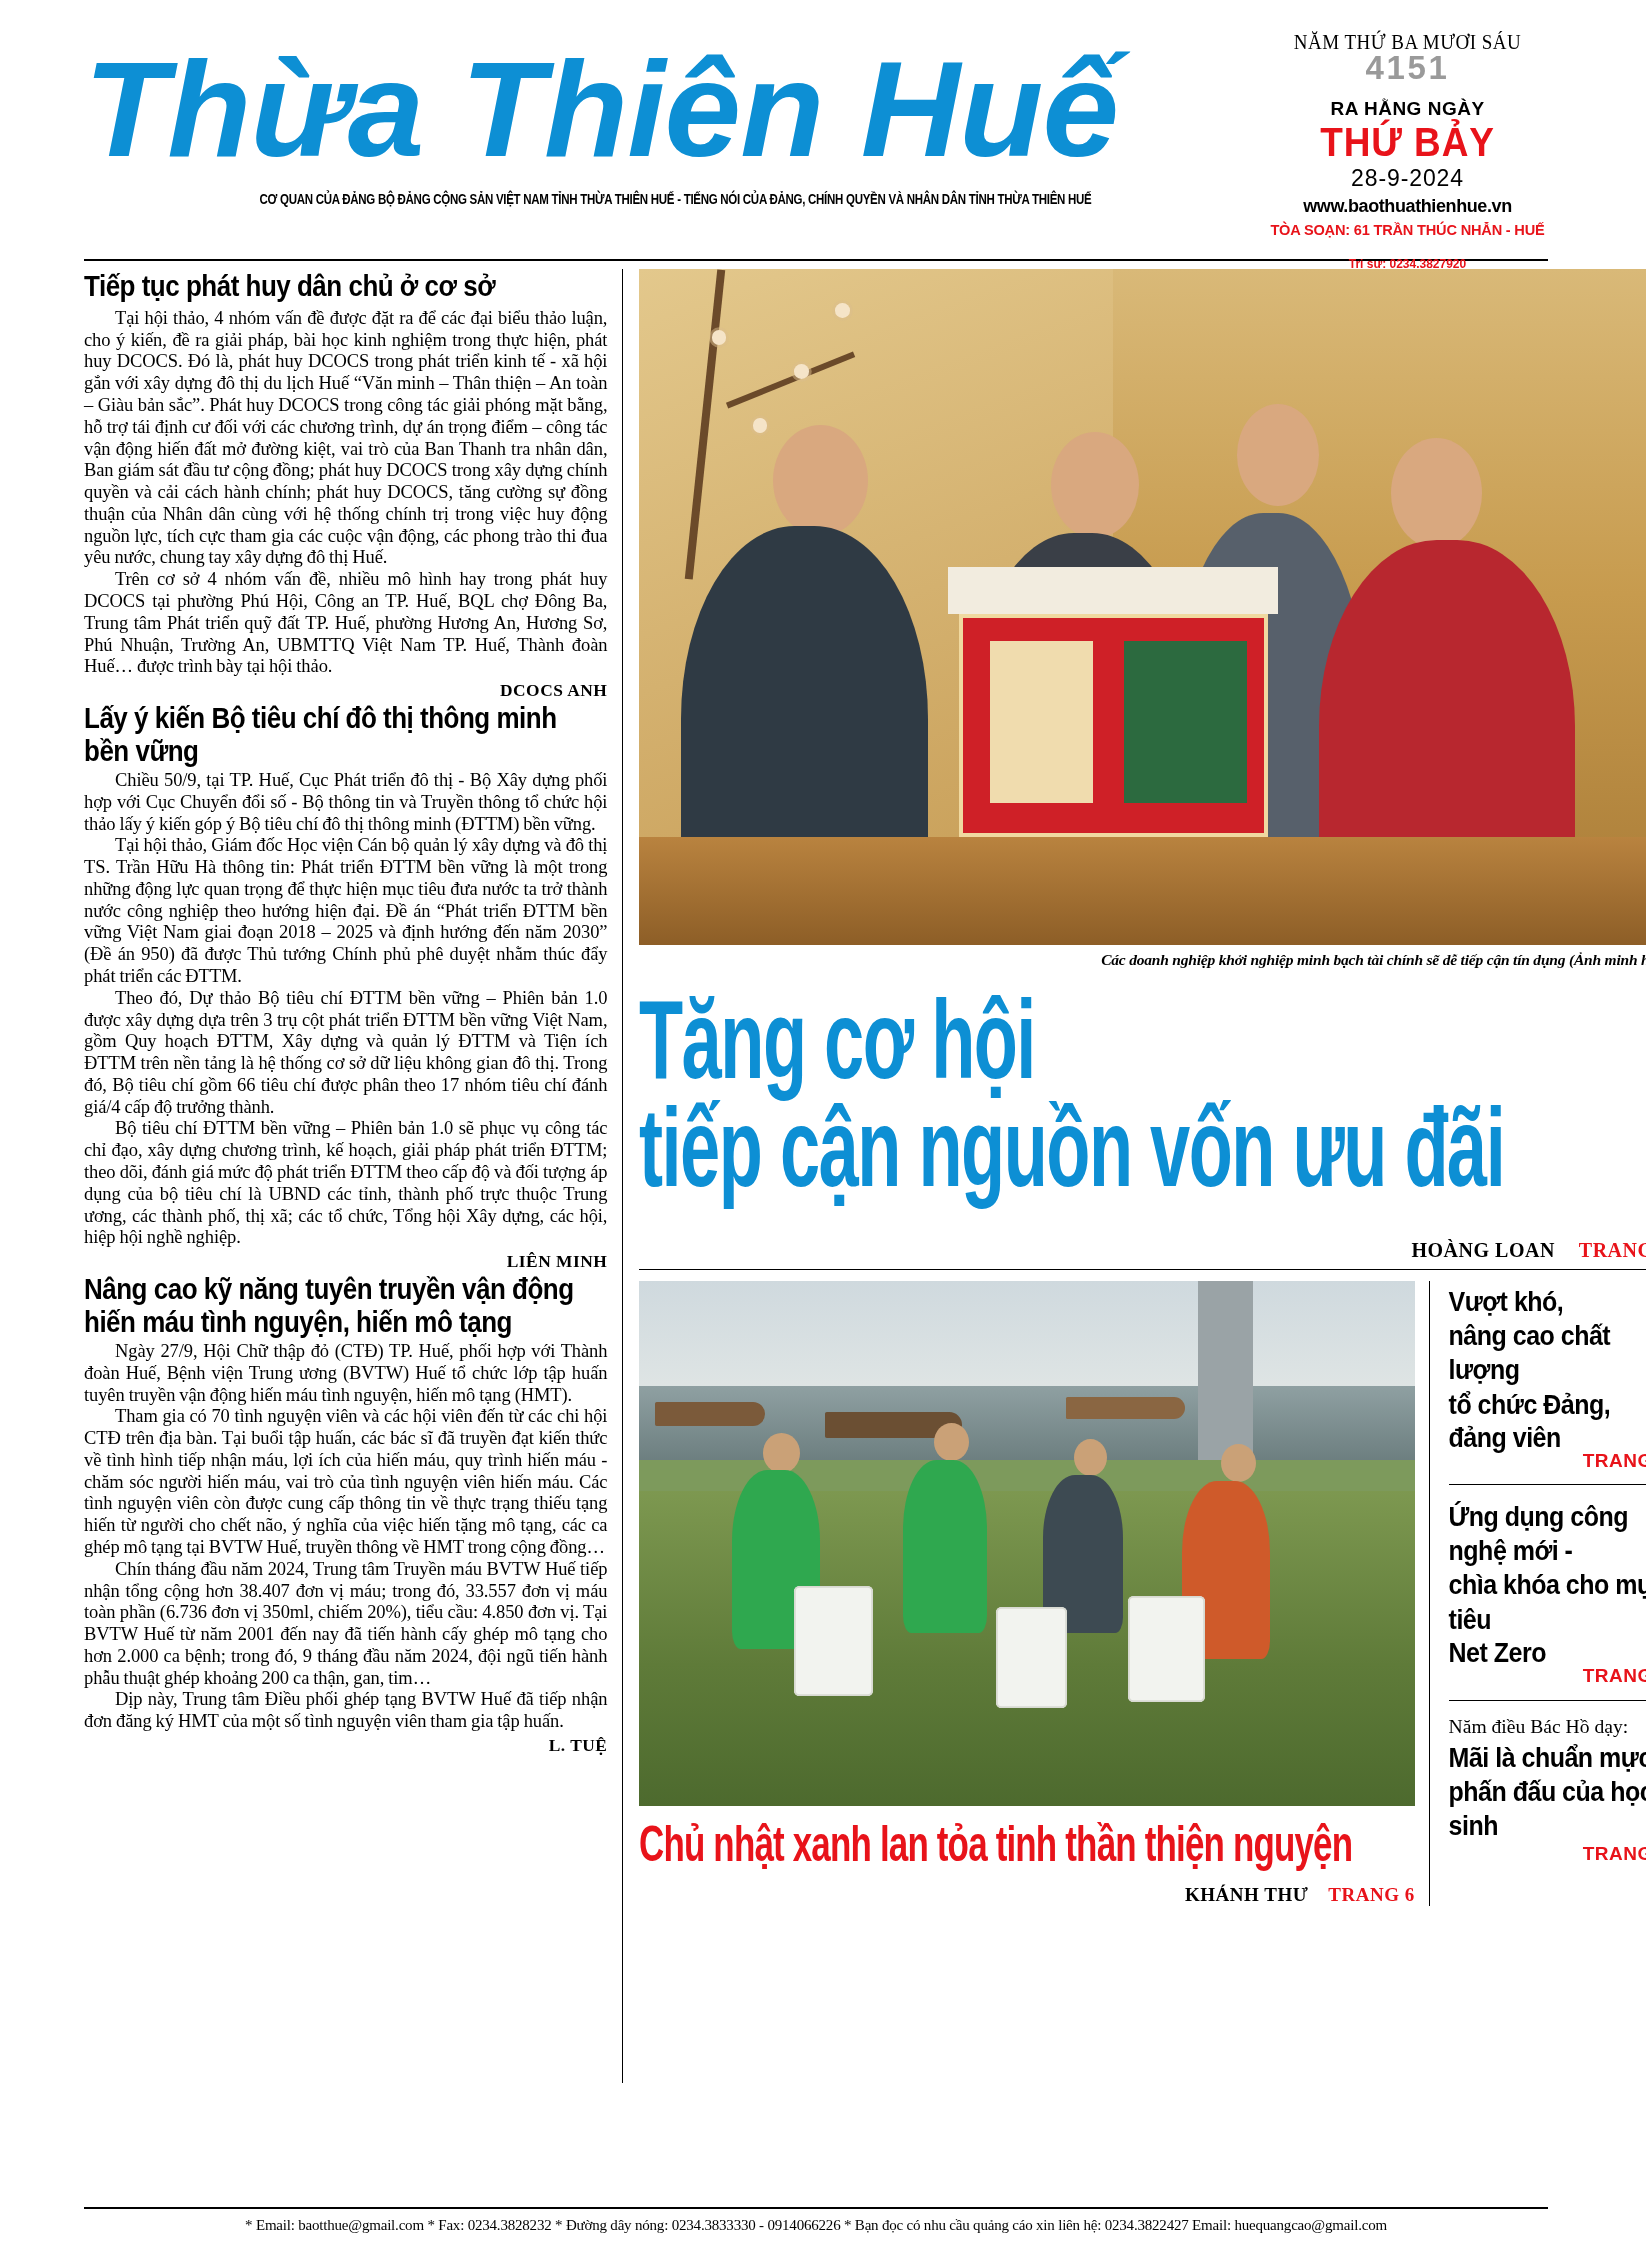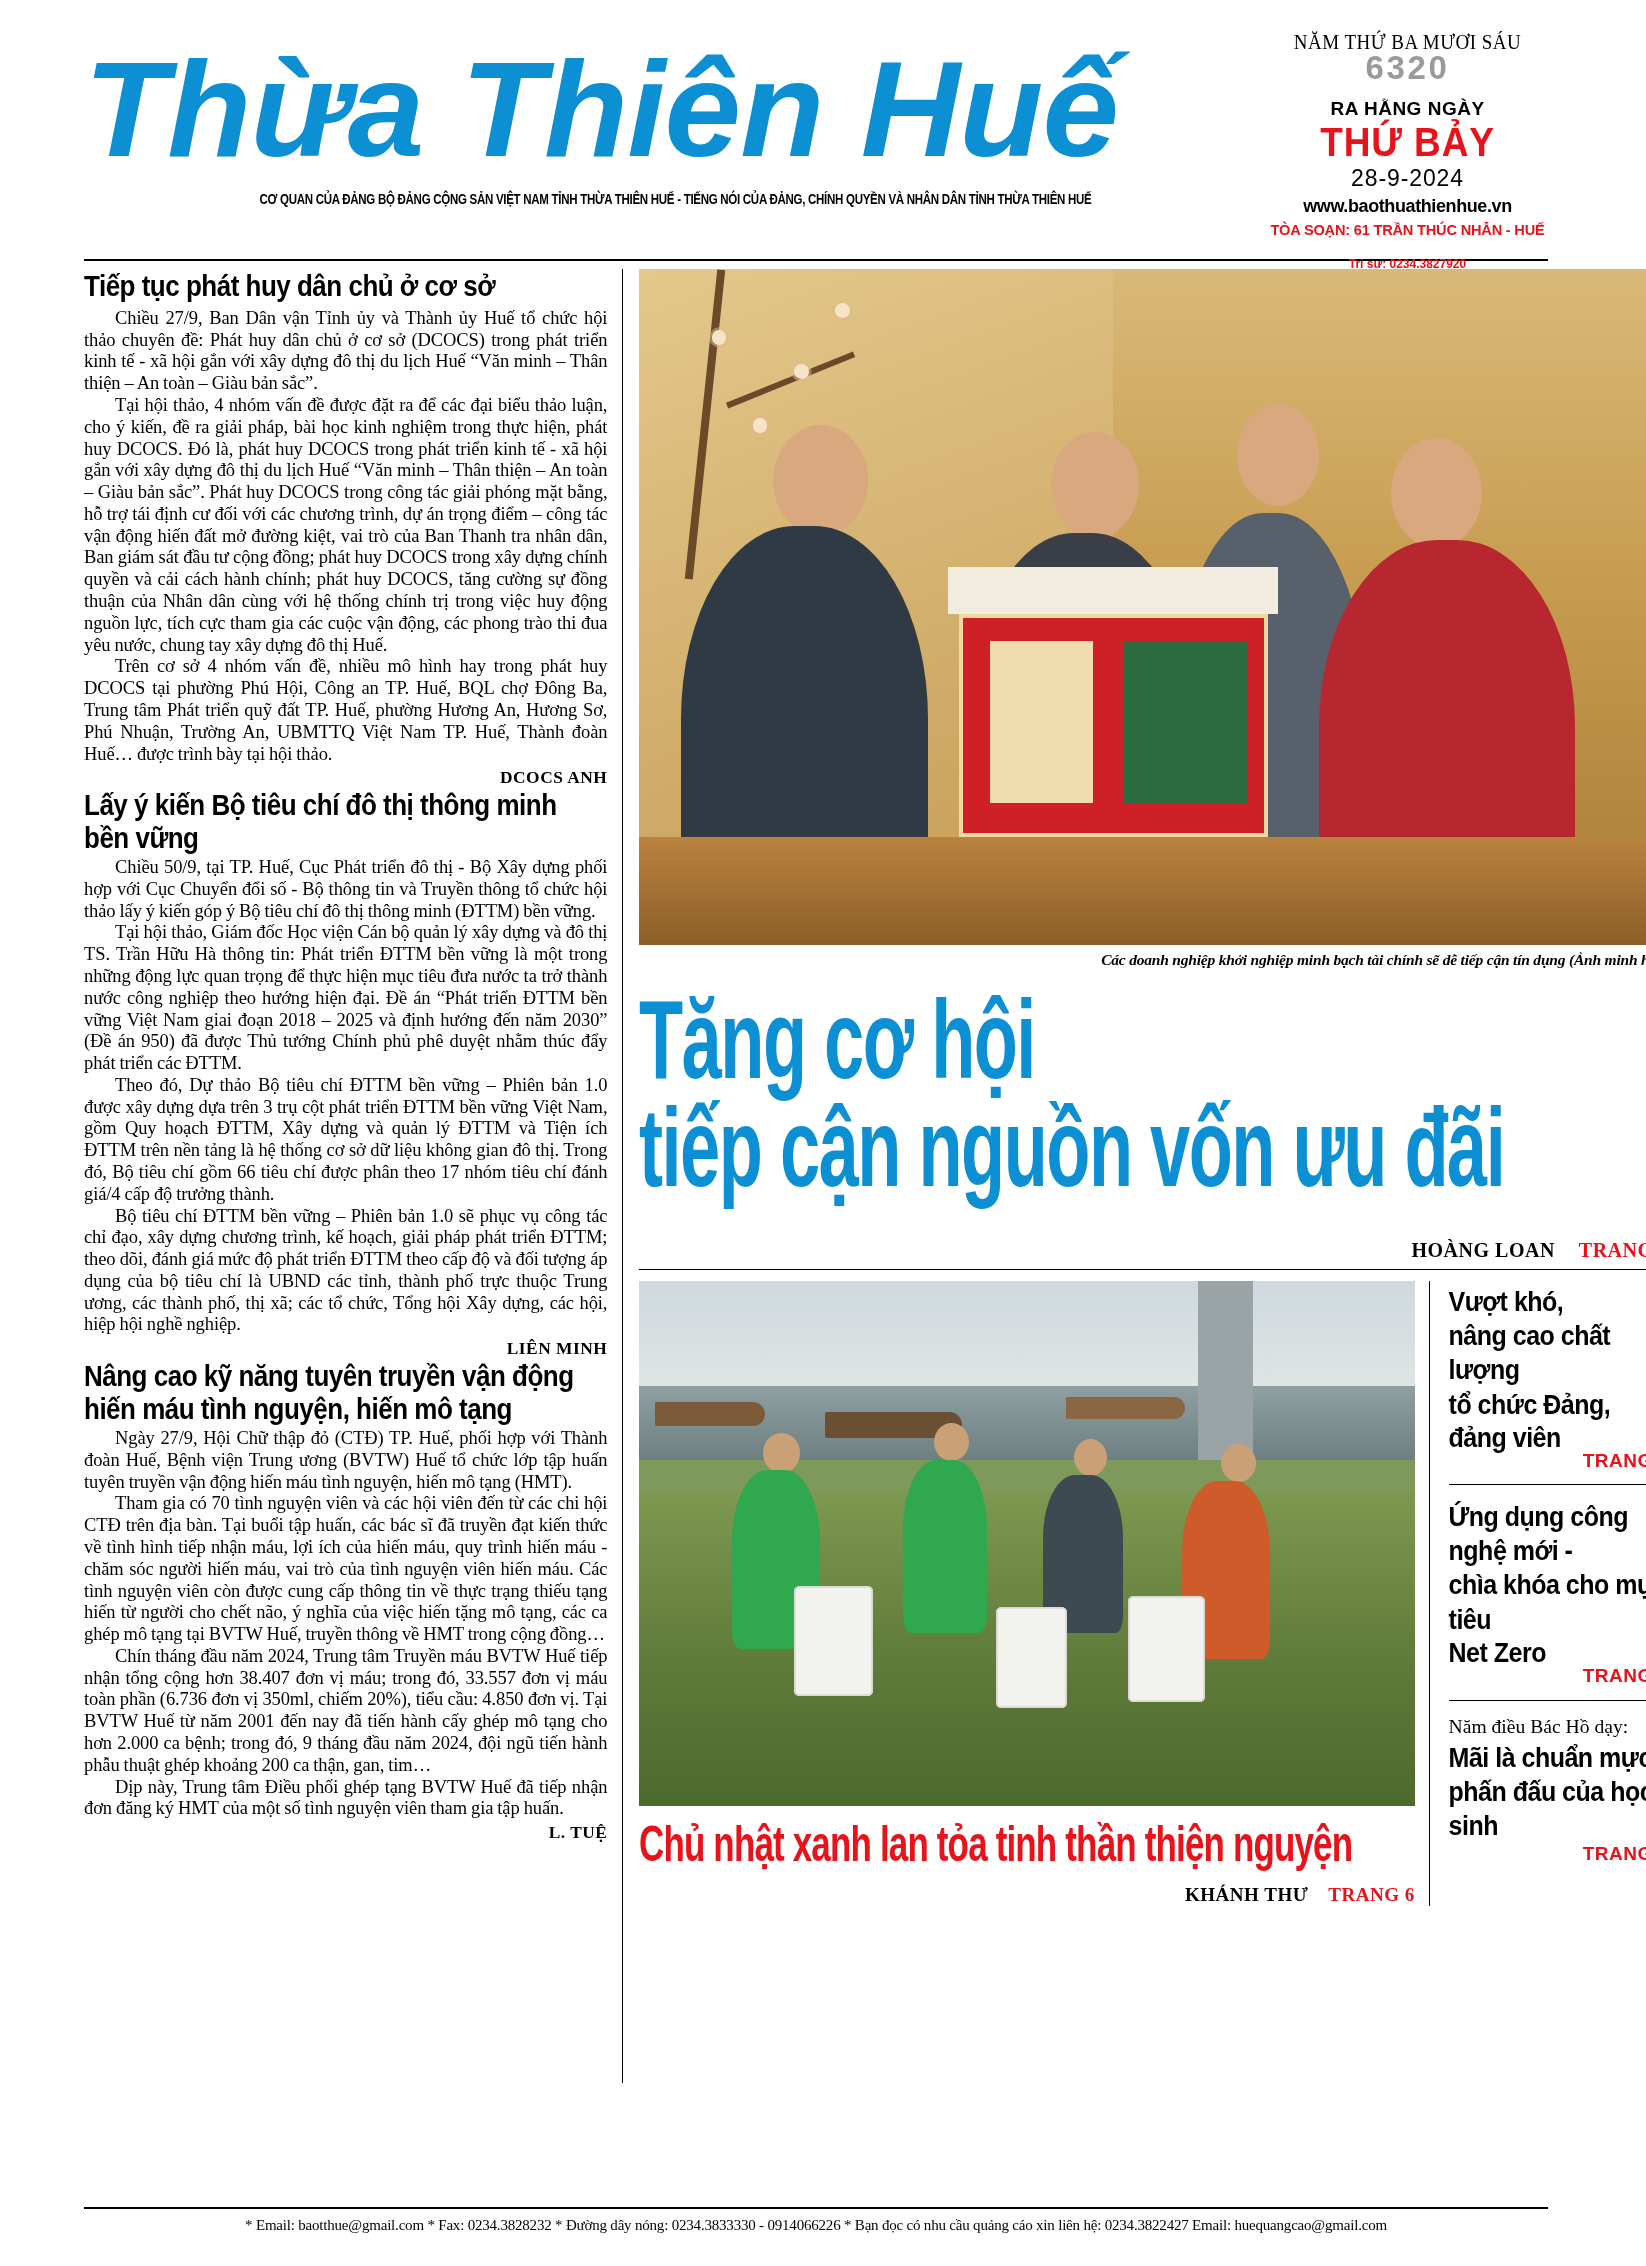--- a/index.html
+++ b/index.html
@@ -191,39 +191,38 @@
 
 <div class="page">
 
   <div class="masthead">
     <div class="mh-left">
       <div class="mh-title">Thừa Thiên Huế</div>
       <div class="mh-tagline">CƠ QUAN CỦA ĐẢNG BỘ ĐẢNG CỘNG SẢN VIỆT NAM TỈNH THỪA THIÊN HUẾ  -  TIẾNG NÓI CỦA ĐẢNG, CHÍNH QUYỀN VÀ NHÂN DÂN TỈNH THỪA THIÊN HUẾ</div>
     </div>
     <div class="mh-right">
       <div class="mh-year">NĂM THỨ BA MƯƠI SÁU</div>
-      <div class="mh-issue">6320</div>
+      <div class="mh-issue">4151</div>
       <div class="mh-daily">RA HẰNG NGÀY</div>
       <div class="mh-day">THỨ BẢY</div>
       <div class="mh-date">28-9-2024</div>
       <div class="mh-web">www.baothuathienhue.vn</div>
       <div class="mh-addr">TÒA SOẠN: 61 TRẦN THÚC NHẪN - HUẾ</div>
       <div class="mh-phone">Trị sự: 0234.3827920</div>
     </div>
   </div>
 
   <div class="rule-top"></div>
 
   <div class="grid">
 
     <div class="col1">
 
       <article>
         <h2 class="art-head">Tiếp tục phát huy dân chủ ở cơ sở</h2>
-        <p class="art">Chiều 27/9, Ban Dân vận Tỉnh ủy và Thành ủy Huế tổ chức hội thảo chuyên đề: Phát huy dân chủ ở cơ sở (DCOCS) trong phát triển kinh tế - xã hội gắn với xây dựng đô thị du lịch Huế “Văn minh – Thân thiện – An toàn – Giàu bản sắc”.</p>
         <p class="art">Tại hội thảo, 4 nhóm vấn đề được đặt ra để các đại biểu thảo luận, cho ý kiến, đề ra giải pháp, bài học kinh nghiệm trong thực hiện, phát huy DCOCS. Đó là, phát huy DCOCS trong phát triển kinh tế - xã hội gắn với xây dựng đô thị du lịch Huế “Văn minh – Thân thiện – An toàn – Giàu bản sắc”. Phát huy DCOCS trong công tác giải phóng mặt bằng, hỗ trợ tái định cư đối với các chương trình, dự án trọng điểm – công tác vận động hiến đất mở đường kiệt, vai trò của Ban Thanh tra nhân dân, Ban giám sát đầu tư cộng đồng; phát huy DCOCS trong xây dựng chính quyền và cải cách hành chính; phát huy DCOCS, tăng cường sự đồng thuận của Nhân dân cùng với hệ thống chính trị trong việc huy động nguồn lực, tích cực tham gia các cuộc vận động, các phong trào thi đua yêu nước, chung tay xây dựng đô thị Huế.</p>
         <p class="art">Trên cơ sở 4 nhóm vấn đề, nhiều mô hình hay trong phát huy DCOCS tại phường Phú Hội, Công an TP. Huế, BQL chợ Đông Ba, Trung tâm Phát triển quỹ đất TP. Huế, phường Hương An, Hương Sơ, Phú Nhuận, Trường An, UBMTTQ Việt Nam TP. Huế, Thành đoàn Huế… được trình bày tại hội thảo.</p>
         <div class="byline">DCOCS ANH</div>
       </article>
 
       <article>
         <h2 class="art-head">Lấy ý kiến Bộ tiêu chí đô thị thông minh bền vững</h2>
         <p class="art">Chiều 50/9, tại TP. Huế, Cục Phát triển đô thị - Bộ Xây dựng phối hợp với Cục Chuyển đổi số - Bộ thông tin và Truyền thông tổ chức hội thảo lấy ý kiến góp ý Bộ tiêu chí đô thị thông minh (ĐTTM) bền vững.</p>
         <p class="art">Tại hội thảo, Giám đốc Học viện Cán bộ quản lý xây dựng và đô thị TS. Trần Hữu Hà thông tin: Phát triển ĐTTM bền vững là một trong những động lực quan trọng để thực hiện mục tiêu đưa nước ta trở thành nước công nghiệp theo hướng hiện đại. Đề án “Phát triển ĐTTM bền vững Việt Nam giai đoạn 2018 – 2025 và định hướng đến năm 2030” (Đề án 950) đã được Thủ tướng Chính phủ phê duyệt nhằm thúc đẩy phát triển các ĐTTM.</p>
         <p class="art">Theo đó, Dự thảo Bộ tiêu chí ĐTTM bền vững – Phiên bản 1.0 được xây dựng dựa trên 3 trụ cột phát triển ĐTTM bền vững Việt Nam, gồm Quy hoạch ĐTTM, Xây dựng và quản lý ĐTTM và Tiện ích ĐTTM trên nền tảng là hệ thống cơ sở dữ liệu không gian đô thị. Trong đó, Bộ tiêu chí gồm 66 tiêu chí được phân theo 17 nhóm tiêu chí đánh giá/4 cấp độ trưởng thành.</p>

